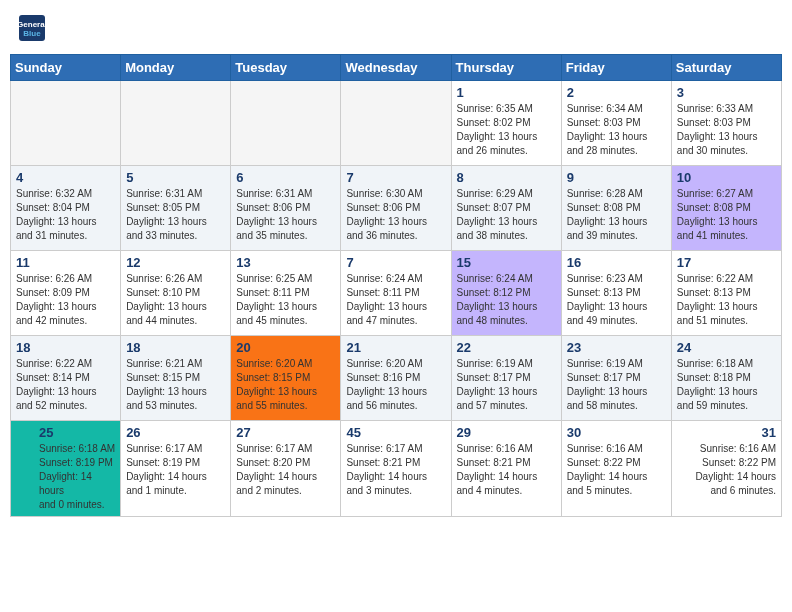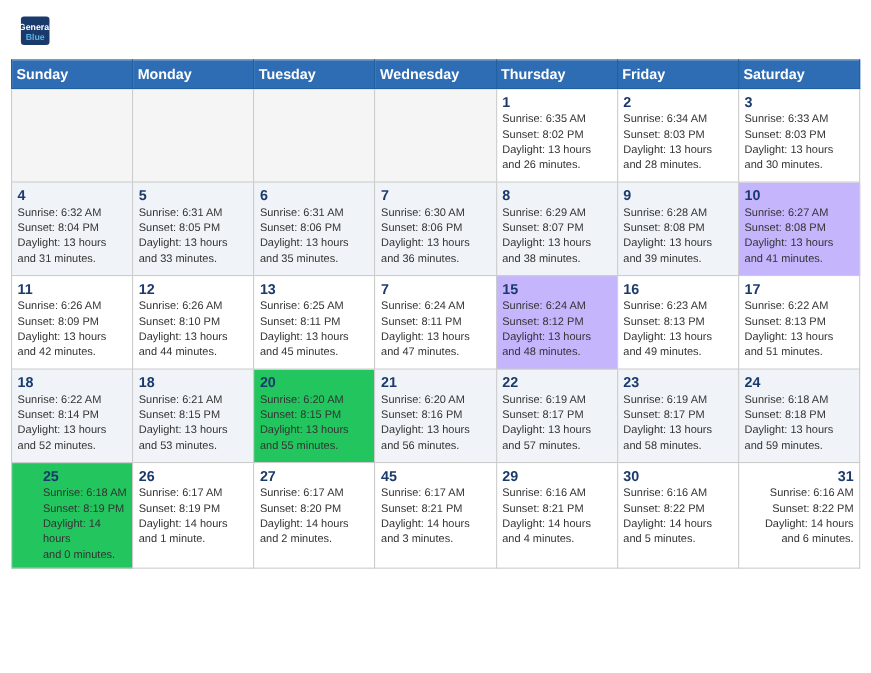--- a/index.html
+++ b/index.html
@@ -197,21 +197,21 @@
       </tr>
       <tr class="week-row">
         <td style="background: rgb(240, 244, 248);">
           <span class="day-num">18</span>
           <div class="day-info">Sunrise: 6:22 AM<br>Sunset: 8:14 PM<br>Daylight: 13 hours<br>and 52 minutes.</div>
         </td>
         <td style="background: rgb(240, 244, 248);">
           <span class="day-num">18</span>
           <div class="day-info">Sunrise: 6:21 AM<br>Sunset: 8:15 PM<br>Daylight: 13 hours<br>and 53 minutes.</div>
         </td>
-        <td style="background: #22c55e;">
+        <td style="background: #f97316;">
           <span class="day-num">20</span>
           <div class="day-info">Sunrise: 6:20 AM<br>Sunset: 8:15 PM<br>Daylight: 13 hours<br>and 55 minutes.</div>
         </td>
         <td style="background: rgb(240, 244, 248);">
           <span class="day-num">21</span>
           <div class="day-info">Sunrise: 6:20 AM<br>Sunset: 8:16 PM<br>Daylight: 13 hours<br>and 56 minutes.</div>
         </td>
         <td style="background: rgb(240, 244, 248);">
           <span class="day-num">22</span>
           <div class="day-info">Sunrise: 6:19 AM<br>Sunset: 8:17 PM<br>Daylight: 13 hours<br>and 57 minutes.</div>
@@ -219,21 +219,21 @@
         <td style="background: rgb(240, 244, 248);">
           <span class="day-num">23</span>
           <div class="day-info">Sunrise: 6:19 AM<br>Sunset: 8:17 PM<br>Daylight: 13 hours<br>and 58 minutes.</div>
         </td>
         <td style="background: rgb(240, 244, 248);">
           <span class="day-num">24</span>
           <div class="day-info">Sunrise: 6:18 AM<br>Sunset: 8:18 PM<br>Daylight: 13 hours<br>and 59 minutes.</div>
         </td>
       </tr>
       <tr class="week-row">
-        <td style="background: #22c55e; padding-left: 28px;">
+        <td style="background: #14b8a6; padding-left: 28px;">
           <span class="day-num">25</span>
           <div class="day-info">Sunrise: 6:18 AM<br>Sunset: 8:19 PM<br>Daylight: 14 hours<br>and 0 minutes.</div>
         </td>
         <td style="background: rgb(255, 255, 255);">
           <span class="day-num">26</span>
           <div class="day-info">Sunrise: 6:17 AM<br>Sunset: 8:19 PM<br>Daylight: 14 hours<br>and 1 minute.</div>
         </td>
         <td style="background: rgb(255, 255, 255); margin-left: 28px;">
           <span class="day-num">27</span>
           <div class="day-info">Sunrise: 6:17 AM<br>Sunset: 8:20 PM<br>Daylight: 14 hours<br>and 2 minutes.</div>

